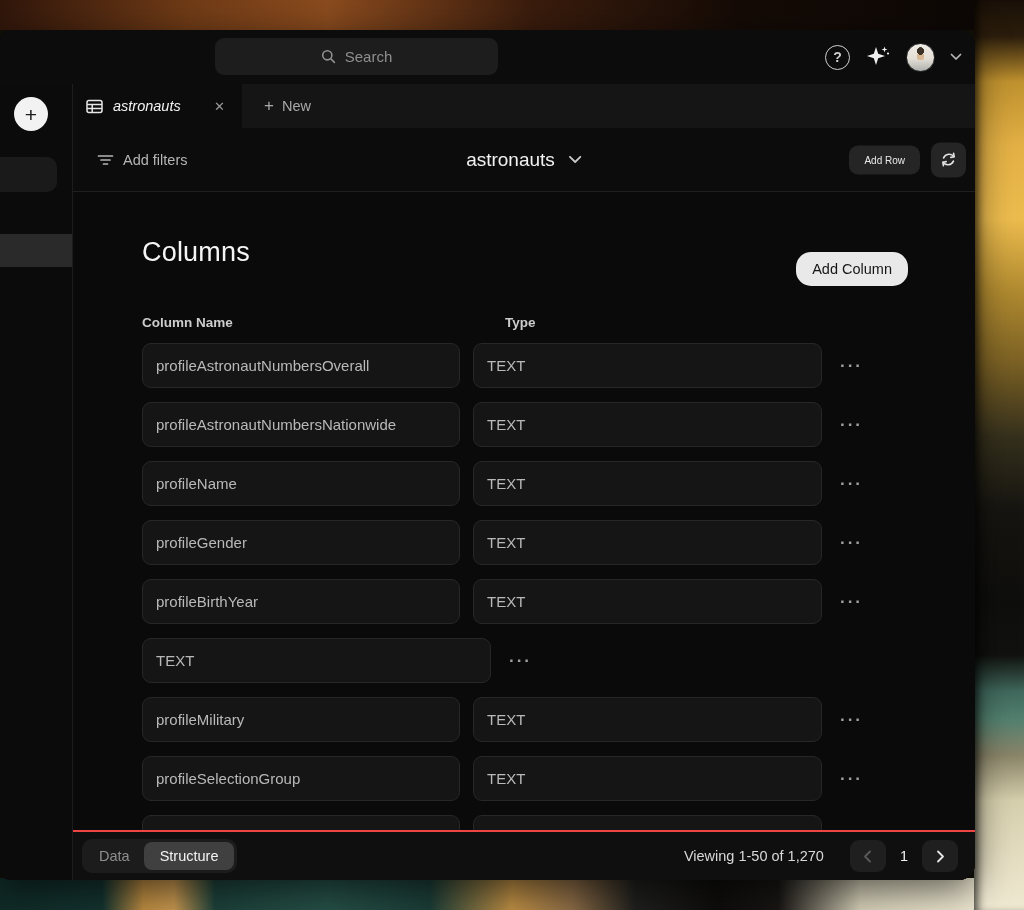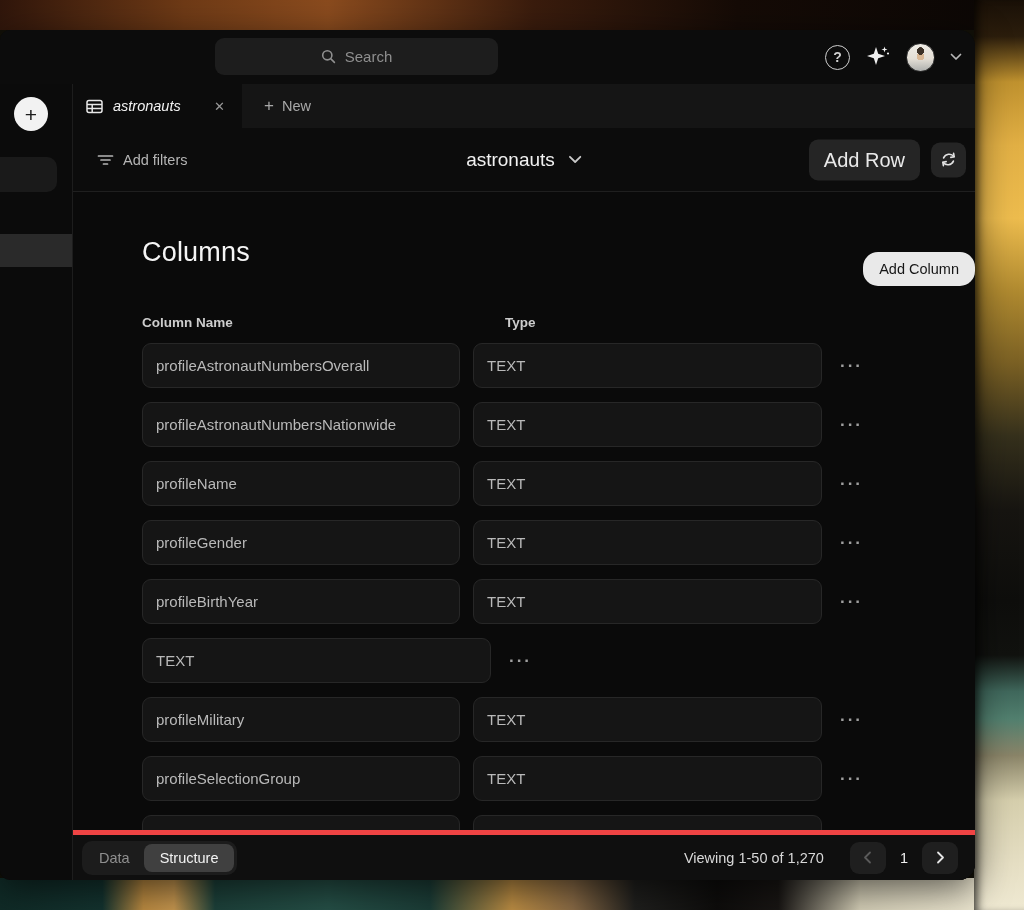--- a/index.html
+++ b/index.html
@@ -111,26 +111,26 @@
     flex:0 0 64px; background:#0c0c0c; border-bottom:1px solid #1f1f1f;
     position:relative; display:flex; align-items:center;
   }
   .add-filters { display:flex; align-items:center; gap:9px; color:#b5b5b5; font-size:14.5px; margin-left:24px; cursor:pointer; }
   .table-title-wrap {
     position:absolute; left:50%; top:50%; transform:translate(-50%,-50%);
     display:flex; align-items:center; gap:13px; cursor:pointer;
   }
   .table-title { color:#f2f2f2; font-size:19px; }
   .toolbar-right { position:absolute; right:9px; top:50%; transform:translateY(-50%); display:flex; align-items:center; gap:11px; }
-  .add-row-btn { background:#252525; color:#e9e9e9; font-size:20px; padding:9px 15px; border-radius:9px; cursor:pointer; white-space:nowrap; }
+  .add-row-btn { background:#252525; color:#e9e9e9; font-size:10px; padding:9px 15px; border-radius:9px; cursor:pointer; white-space:nowrap; }
   .refresh-btn { background:#252525; width:35px; height:35px; border-radius:9px; display:flex; align-items:center; justify-content:center; cursor:pointer; }
 
   
   .content { flex:1; background:#0a0a0a; position:relative; padding:44px 0 0 69px; min-height:0; overflow:hidden; }
-  .content-header { display:flex; align-items:flex-start; justify-content:space-between; }
+  .content-header { display:flex; align-items:flex-start; justify-content:space-between; padding-right:67px; }
   .columns-heading { color:#f5f5f5; font-size:27px; font-weight:500; line-height:32px; letter-spacing:.2px; }
   .add-column-btn {
     background:#e9e9e9; color:#161616; font-size:14.5px; font-weight:400;
     padding:9px 16px; border-radius:15px; margin-top:16px; cursor:pointer; white-space:nowrap;
   }
   .table-headers { display:flex; margin-top:29px; color:#cdcdcd; font-size:13.5px; font-weight:700; }
   .th-name { width:363px; }
   .rows { margin-top:13px; display:flex; flex-direction:column; gap:14px; }
   .col-row { display:flex; align-items:center; }
   .field {
@@ -138,21 +138,21 @@
     display:flex; align-items:center; padding:0 13px;
     color:#b9b9b9; font-size:15px; cursor:text; white-space:nowrap; overflow:hidden;
   }
   .name-field { width:318px; margin-right:13px; }
   .type-field { width:349px; }
   .row-menu { margin-left:18px; color:#9f9f9f; font-size:17px; font-weight:700; letter-spacing:2px; cursor:pointer; line-height:1; }
 
   
   .footer {
     position:absolute; left:0; right:0; bottom:0; height:50px;
-    background:#0f0f0f; border-top:5px solid #ef4444;
+    background:#0f0f0f; border-top:2px solid #ef4444;
     display:flex; align-items:center; padding:0 17px 0 9px; z-index:5;
   }
   .segmented { background:#1c1c1c; border-radius:10px; padding:3px; display:flex; align-items:center; }
   .seg { font-size:14.5px; padding:6px 14px; color:#8f8f8f; cursor:pointer; border-radius:8px; }
   .seg.active { background:#404040; color:#f2f2f2; padding:6px 16px; font-weight:400; }
   .footer-spacer { flex:1; }
   .viewing { color:#d8d8d8; font-size:14.5px; margin-right:26px; white-space:nowrap; }
   .pager { display:flex; align-items:center; gap:14px; }
   .page-btn { width:36px; height:32px; background:#1f1f1f; border-radius:9px; display:flex; align-items:center; justify-content:center; cursor:pointer; }
   .page-num { color:#f0f0f0; font-size:14.5px; }

